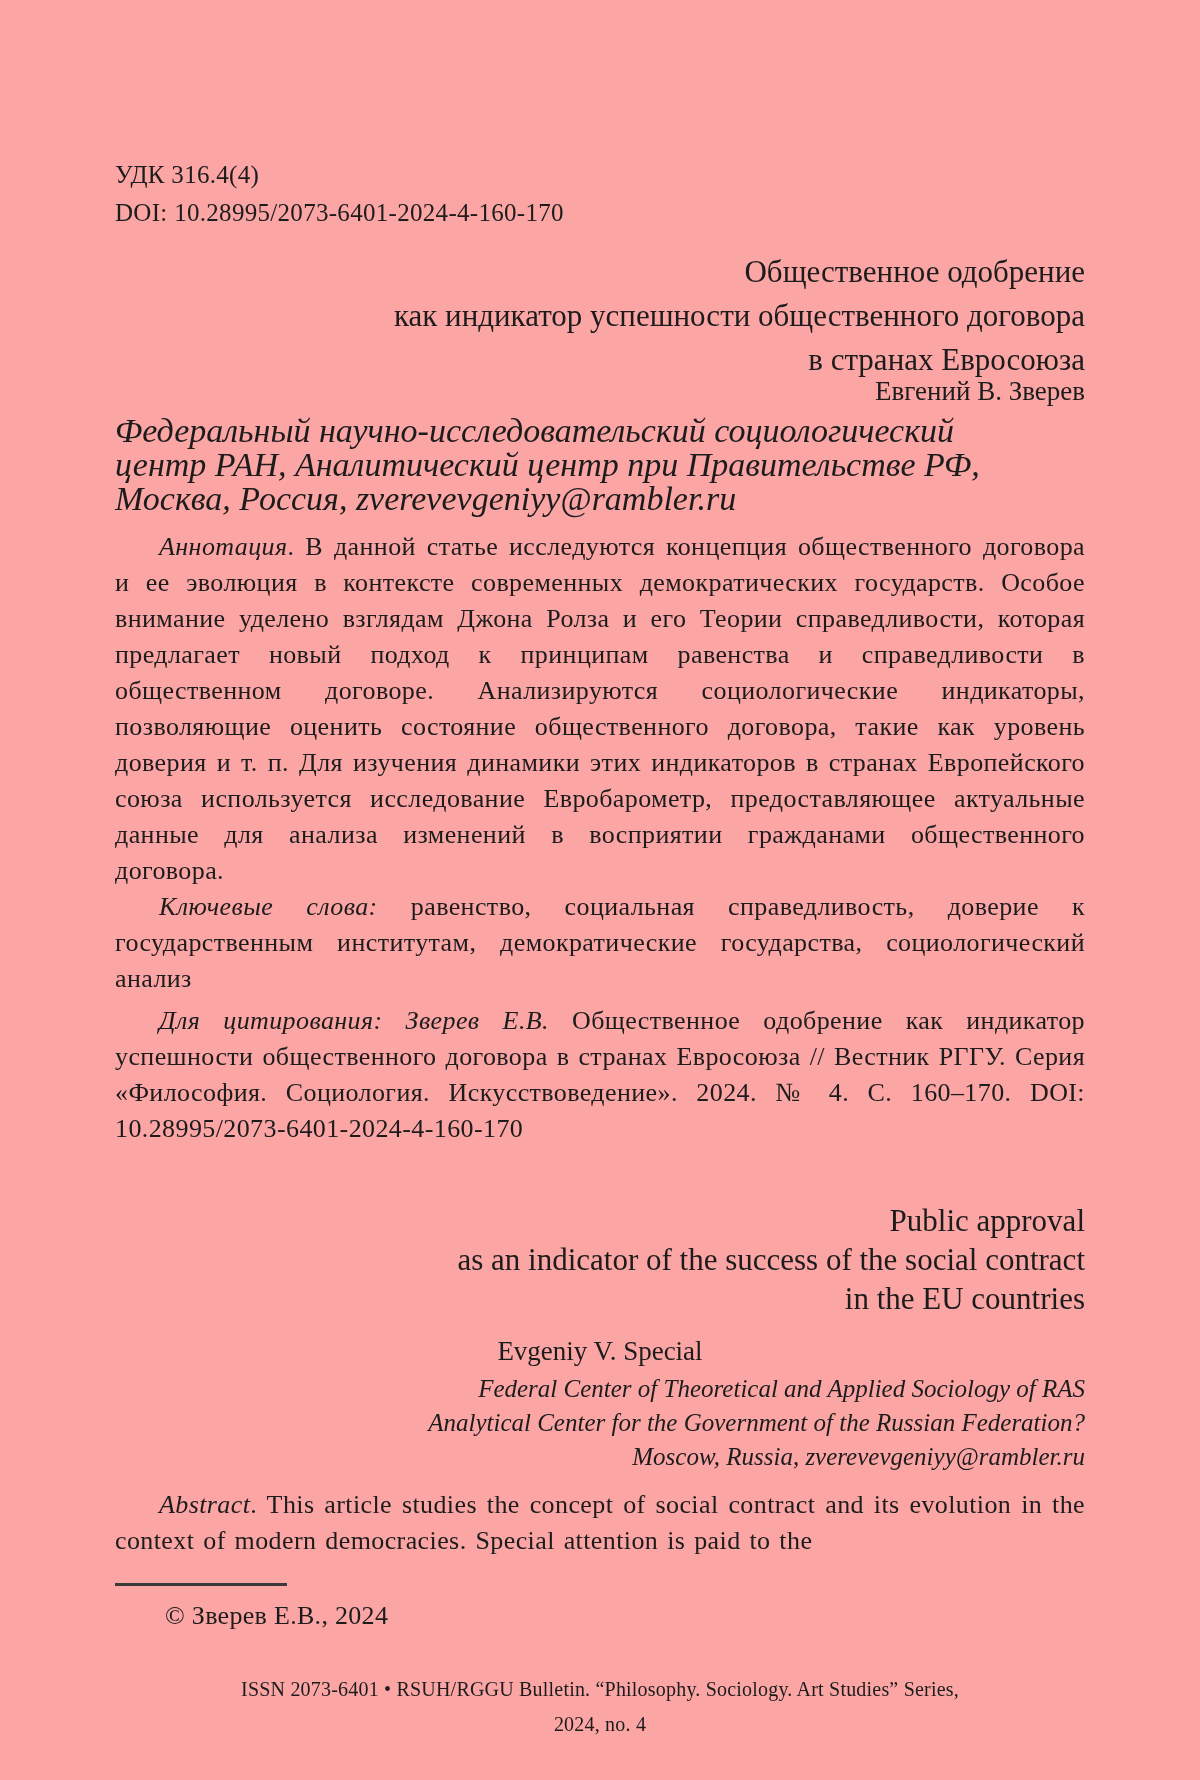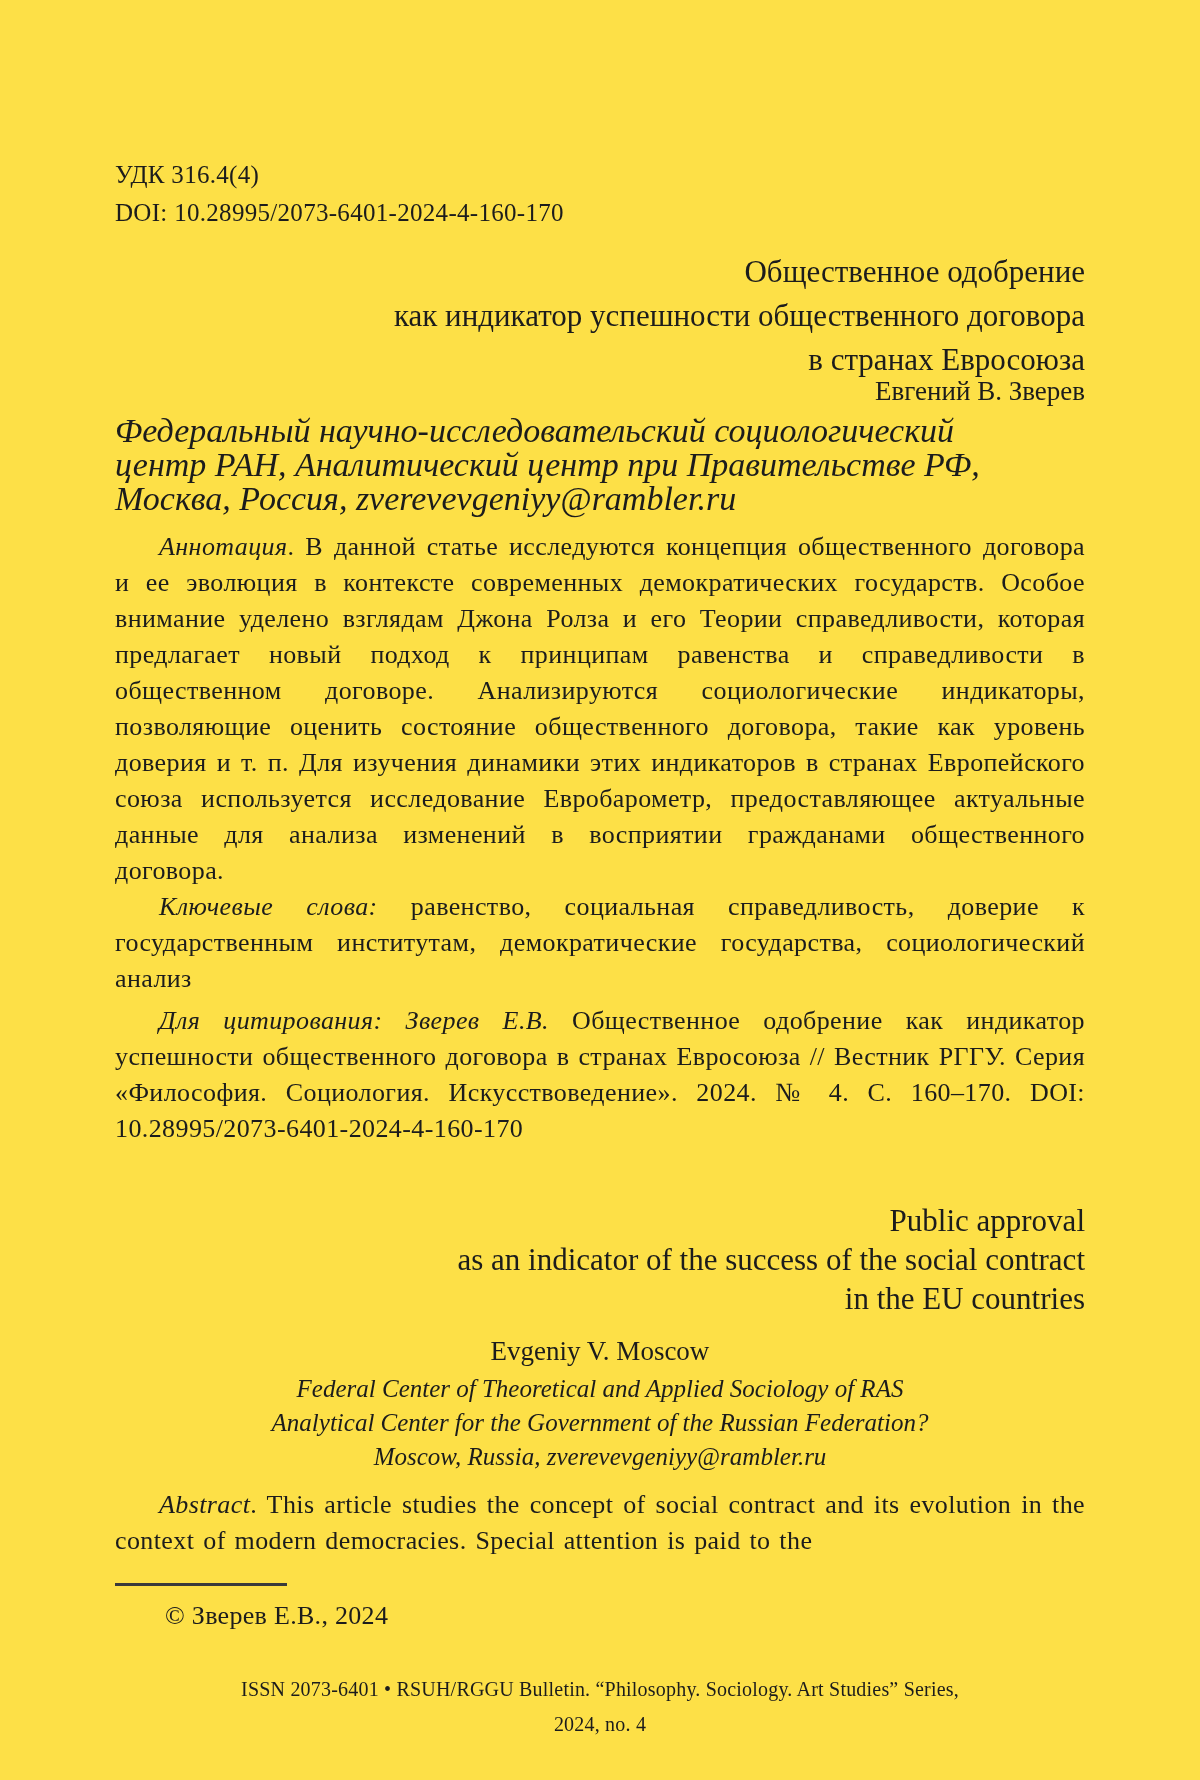--- a/index.html
+++ b/index.html
@@ -1,20 +1,20 @@
 <!DOCTYPE html>
 <html><head>
 <meta charset="utf-8">
 <style>
   html,body{margin:0;padding:0;background:#e8e8e8;}
   .page{
     position:relative;
     width:1200px;height:1780px;
     margin:0 auto;
-    background:#fde047;
+    background:#fca5a5;
     font-family:"Liberation Serif","DejaVu Serif",serif;
     color:#1c1c1c;
     overflow:hidden;
   }
   .abs{position:absolute;}
   .meta{left:115px;top:156px;font-size:25px;line-height:38px;letter-spacing:0.3px;}
   .ru-title{left:115px;top:250px;width:970px;text-align:right;font-size:31px;line-height:44px;}
   .ru-author{left:115px;top:376px;width:970px;text-align:right;font-size:27px;}
   .ru-affil{left:115px;top:414px;width:970px;text-align:left;font-style:italic;font-size:34px;line-height:34px;}
   .body-block{left:115px;top:529px;width:970px;}
@@ -22,21 +22,21 @@
     margin:0;
     font-size:26px;line-height:36px;
     text-align:justify;
     text-indent:44px;
     letter-spacing:0.4px;
     word-spacing:2px;
   }
   .cite-block{left:115px;top:1003px;width:970px;}
   .en-title{left:115px;top:1201px;width:970px;text-align:right;font-size:31px;line-height:39px;}
   .en-author{left:115px;top:1336px;width:970px;text-align:center;font-size:27px;}
-  .en-affil{left:115px;top:1372px;width:970px;text-align:center;font-style:italic;font-size:25px;line-height:34px;}
+  .en-affil{left:115px;top:1372px;width:970px;text-align:right;font-style:italic;font-size:25px;line-height:34px;}
   .en-abs-block{left:115px;top:1487px;width:970px;}
   .italic{font-style:italic;}
   .footnote-rule{left:115px;top:1583px;width:172px;height:3px;background:#3a3a3a;}
   .copyright{left:165px;top:1601px;font-size:26px;letter-spacing:0.3px;}
   .footer{left:60px;top:1672px;width:1080px;text-align:center;font-size:20px;line-height:35px;letter-spacing:0.2px;}
 </style>
 </head>
 <body>
 
 <div class="page">
@@ -68,21 +68,21 @@
   <div class="abs cite-block">
     <p class="para"><span class="italic">Для цитирования: Зверев Е.В.</span><span> Общественное одобрение как индикатор успешности общественного договора в странах Евросоюза // Вестник РГГУ. Серия «Философия. Социология. Искусствоведение». 2024. № 4. С. 160–170. DOI: 10.28995/2073-6401-2024-4-160-170</span></p>
   </div>
 
   <div class="abs en-title">
     <div>Public approval</div>
     <div>as an indicator of the success of the social contract</div>
     <div>in the EU countries</div>
   </div>
 
-  <div class="abs en-author">Evgeniy V. Moscow</div>
+  <div class="abs en-author">Evgeniy V. Special</div>
 
   <div class="abs en-affil">
     <div>Federal Center of Theoretical and Applied Sociology of RAS</div>
     <div>Analytical Center for the Government of the Russian Federation?</div>
     <div>Moscow, Russia, zverevevgeniyy@rambler.ru</div>
   </div>
 
   <div class="abs en-abs-block">
     <p class="para"><span class="italic">Abstract</span><span>. This article studies the concept of social contract and its evolution in the context of modern democracies. Special attention is paid to the</span></p>
   </div>

